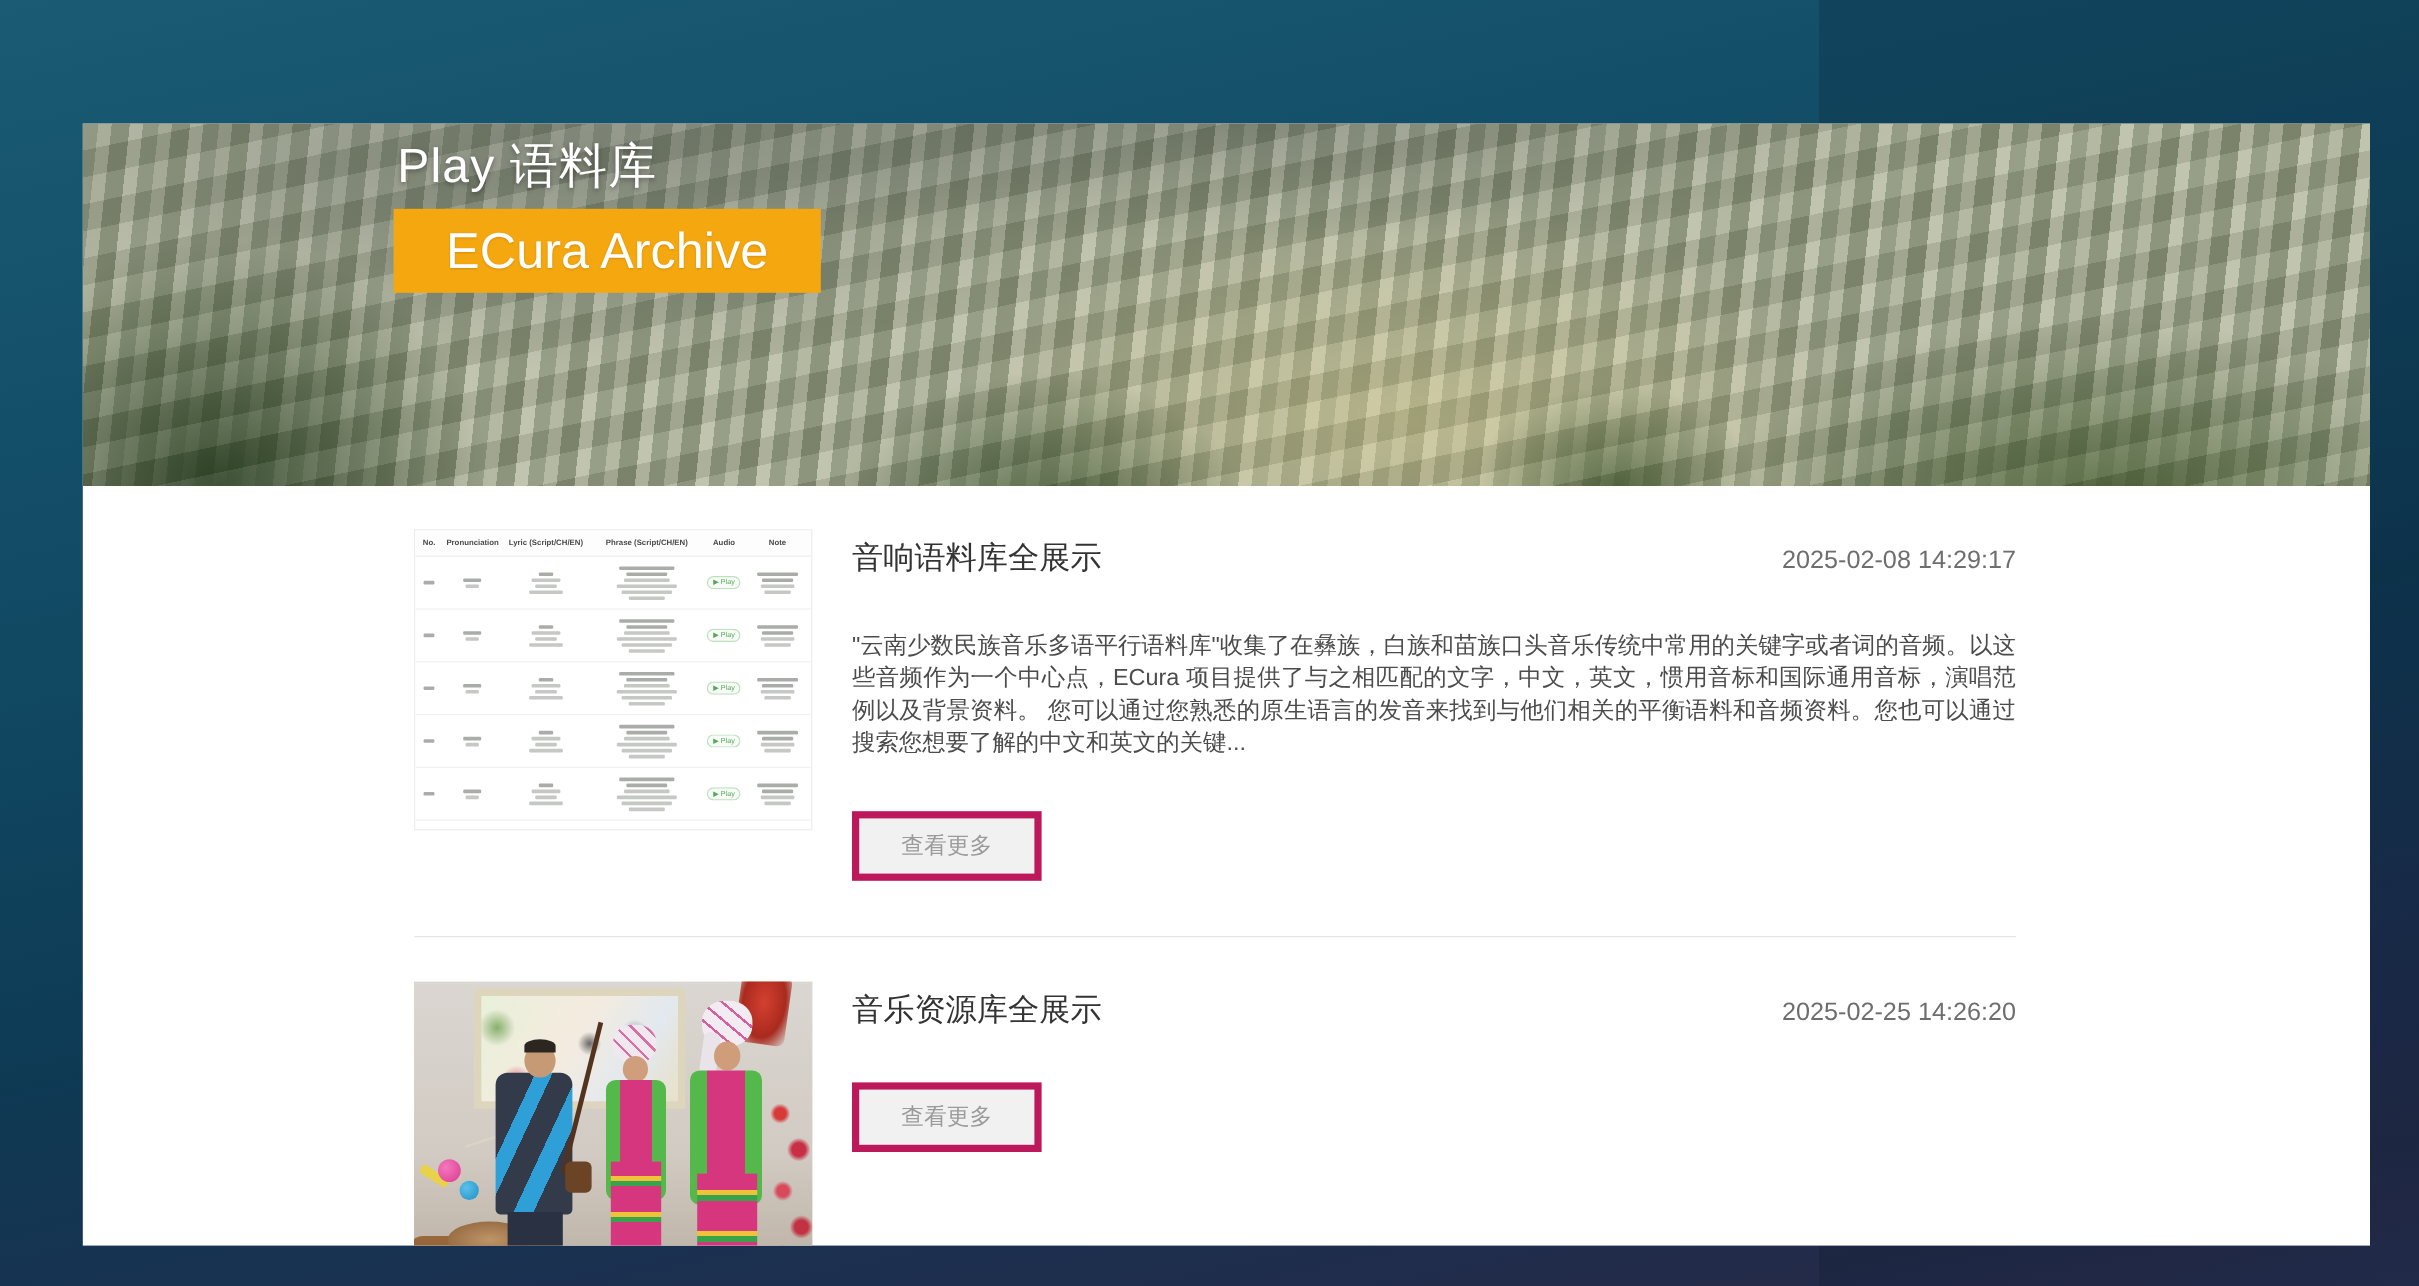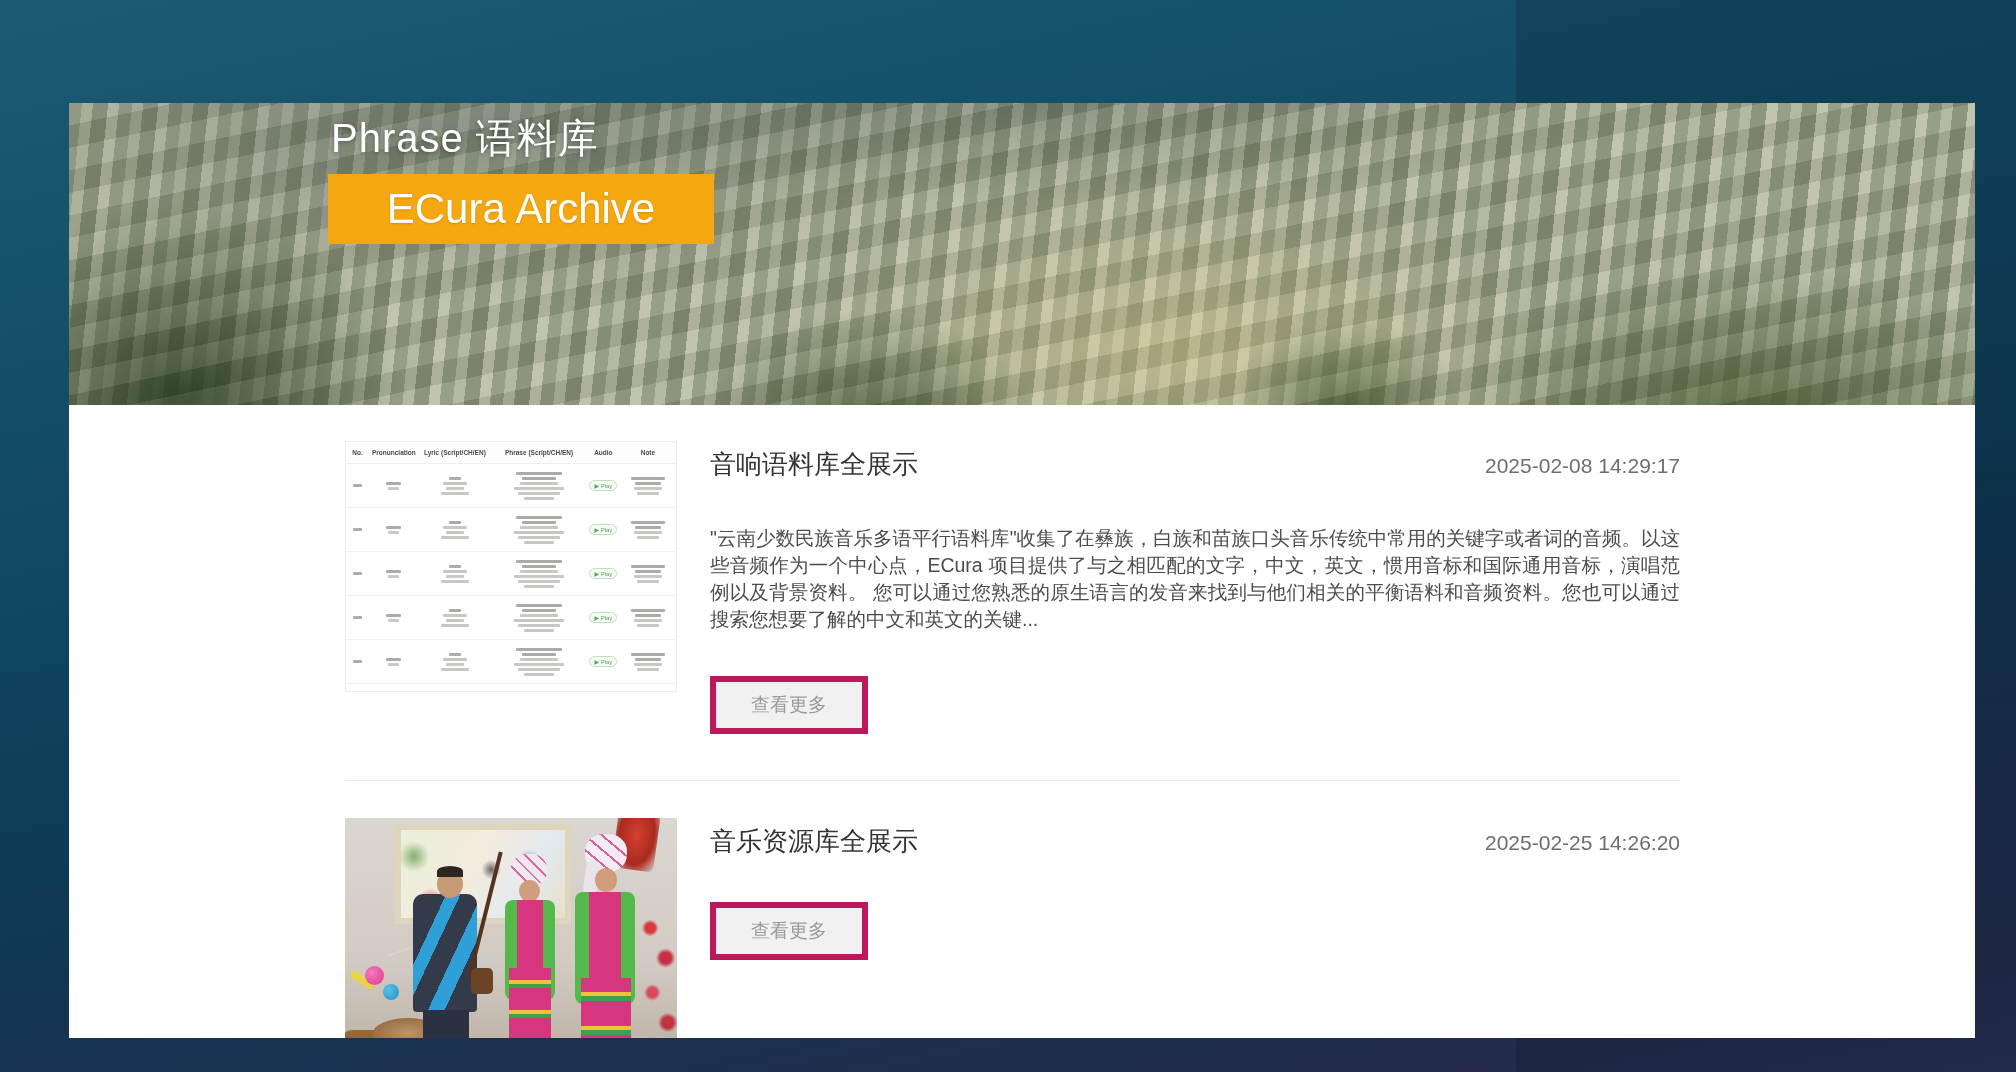--- a/index.html
+++ b/index.html
@@ -28,21 +28,21 @@
   }
   .banner::after { content:""; position:absolute; inset:0;
     background:
       repeating-linear-gradient(168deg, rgba(255,255,255,0.08) 0 22px, rgba(40,50,40,0.10) 22px 44px),
       radial-gradient(ellipse 900px 140px at 50% 0%, rgba(60,70,66,0.35), rgba(60,70,66,0) 70%);
   }
   .site-title { position:absolute; left:262px; top:8px; z-index:3;
     font-size:40px; color:#ffffff; font-weight:400; letter-spacing:1px;
     text-shadow:0 1px 4px rgba(0,0,0,0.35); }
   .archive-btn { position:absolute; left:259px; top:71px; z-index:3;
-    width:386px; height:70px; border:none; cursor:pointer;
+    width:356px; height:70px; border:none; cursor:pointer;
     background:#F5A70F; color:#ffffff; font-size:42px; font-weight:400;
     font-family:"Liberation Sans","DejaVu Sans",sans-serif;
     display:flex; align-items:center; justify-content:center;
     text-shadow:0 1px 2px rgba(0,0,0,0.15); }
 
   
   .content { padding:36px 0 0 255px; width:1590px;margin-left:21px; }
   .article-row { display:flex; align-items:flex-start; }
   .thumb-col { width:332px; flex:0 0 332px; margin-right:33px; }
   .text-col { flex:1; min-width:0; }
@@ -135,21 +135,21 @@
   }
 </style>
 </head>
 <body>
 
 <div class="bg-right-band"></div>
 
 <div class="card">
 
   <div class="banner">
-    <div class="site-title">Phrase 语料库</div>
+    <div class="site-title">Play 语料库</div>
     <button class="archive-btn">ECura Archive</button>
   </div>
 
   <div class="content">
 
     <div class="article-row">
       <div class="thumb-col">
         <div class="mini-table" id="mini-table">
           <div class="mt-head">
             <div class="mt-cell" style="width:7%">No.</div>

